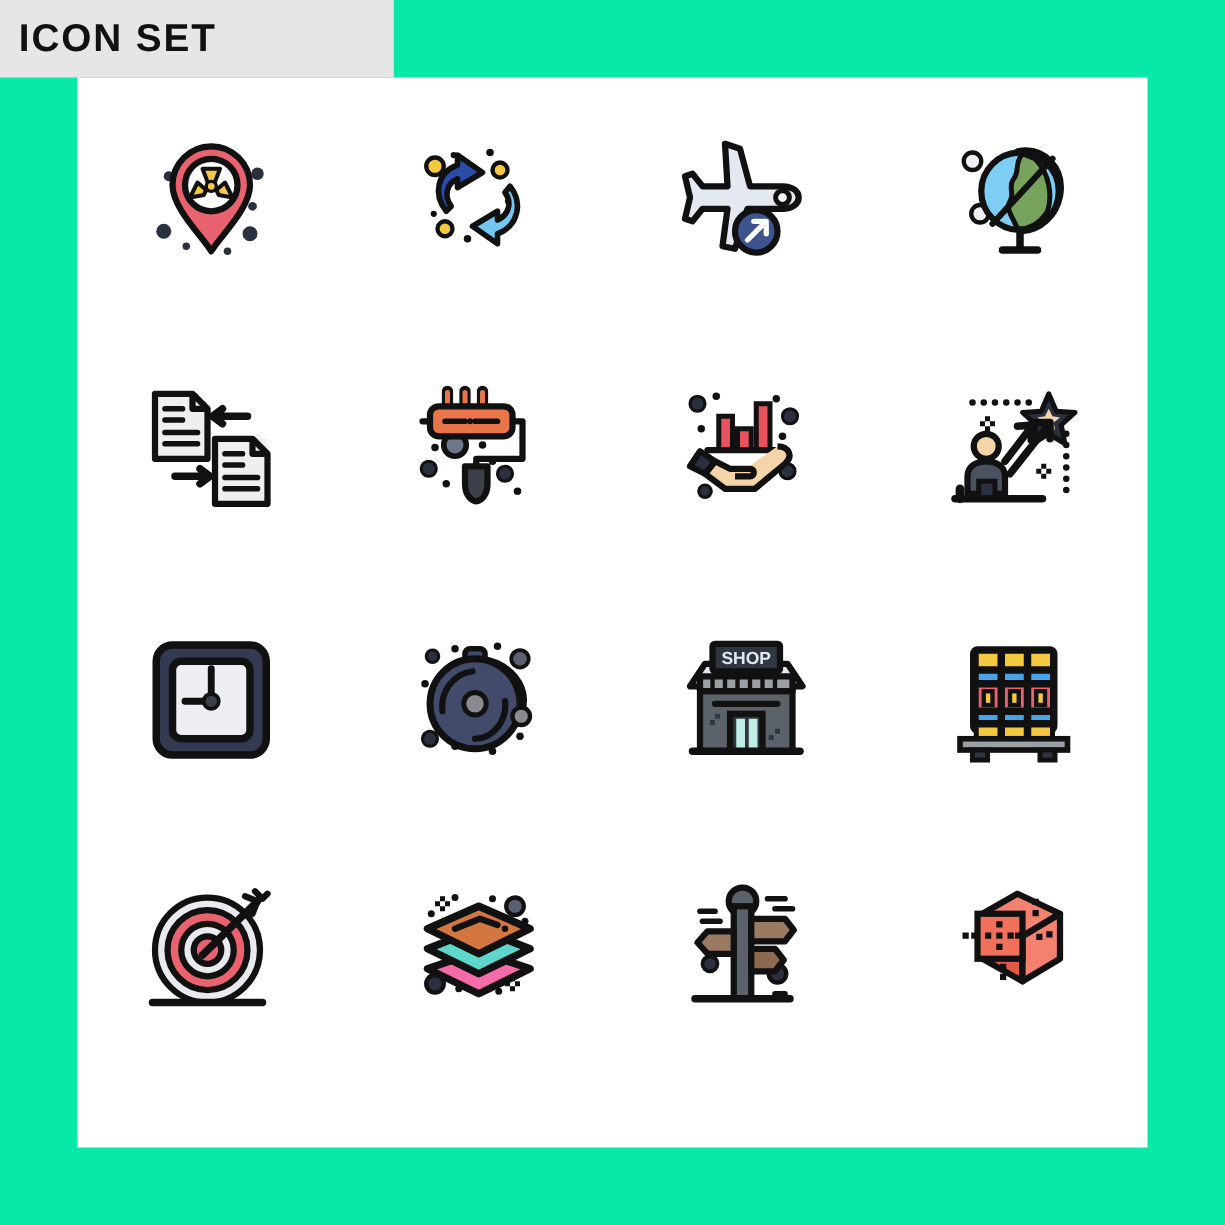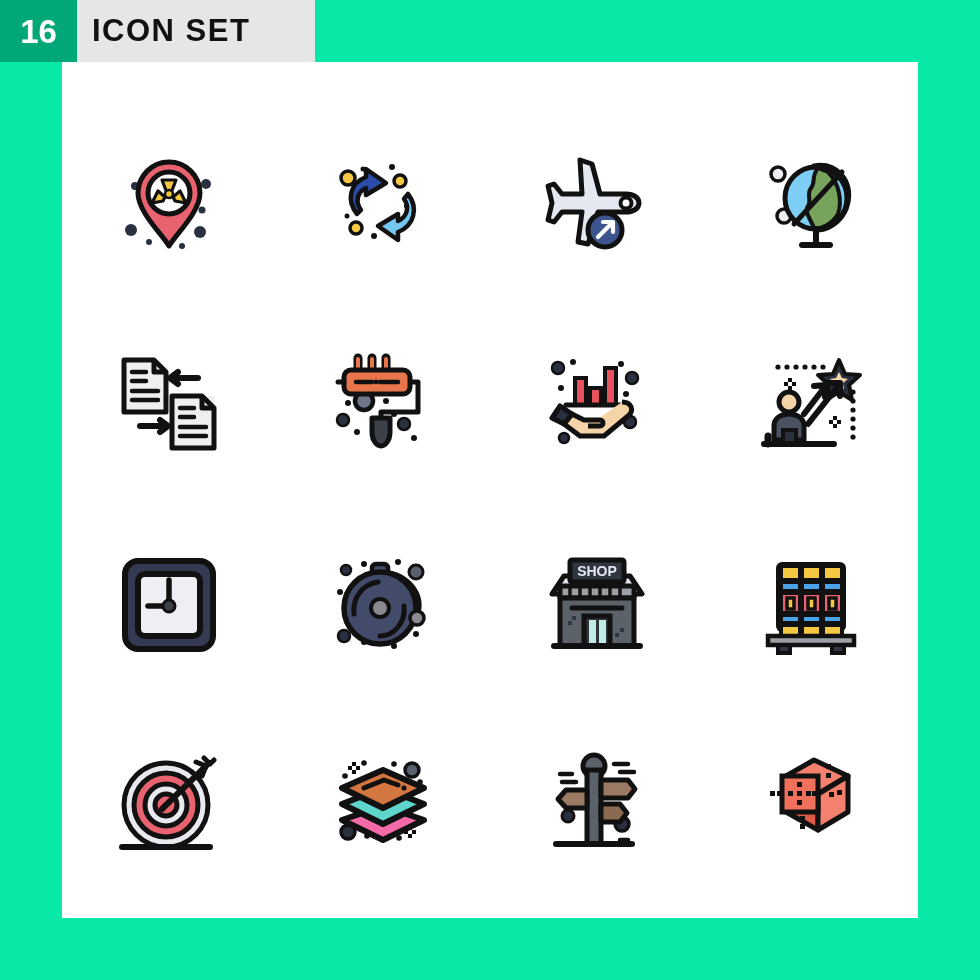--- a/index.html
+++ b/index.html
@@ -45,35 +45,32 @@
 
   
   .grid{
     position:absolute;left:62px;top:105px;
     width:856px;height:800px;
     display:grid;
     grid-template-columns:repeat(4,1fr);
     grid-template-rows:repeat(4,1fr);
   }
   .cell{
-    display:flex;align-items:center;justify-content:center;
+    display:flex;justify-content:center;
   }
   .cell svg{display:block;}
 </style>
 </head>
 <body>
 
 <div class="stage">
 
   <div class="panel"></div>
 
   <div class="header">
-    <div class="badge">
-      <span class="badge-num">16</span>
-    </div>
     <div class="header-title">
       <span>ICON SET</span>
     </div>
   </div>
 
   <div class="grid">
 
     <div class="cell">
       <svg width="110" height="110" viewBox="0 0 110 110">
         <circle cx="21" cy="36" r="4" fill="#2B3040"></circle>

